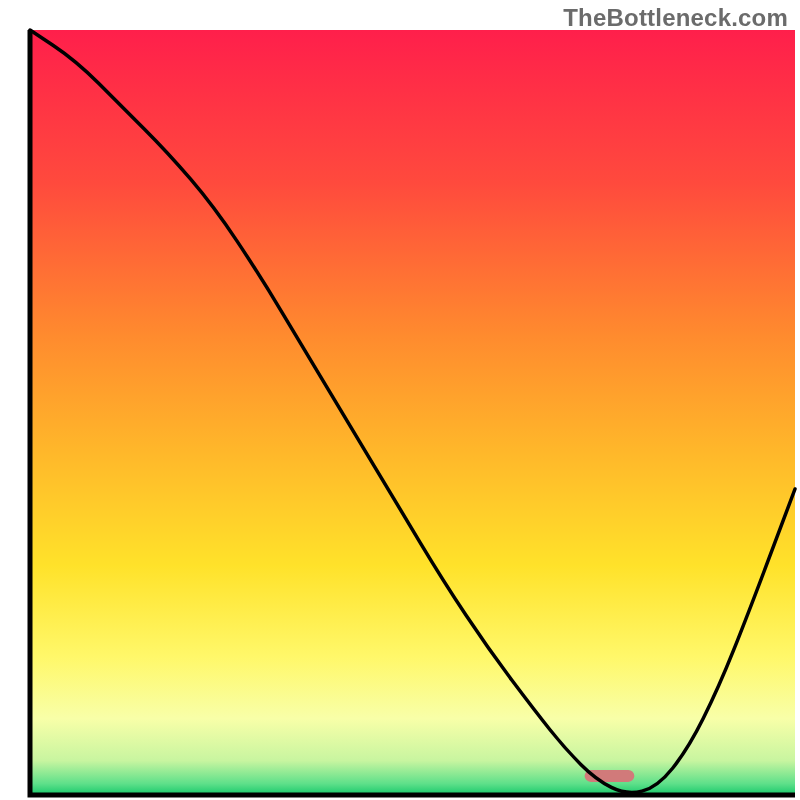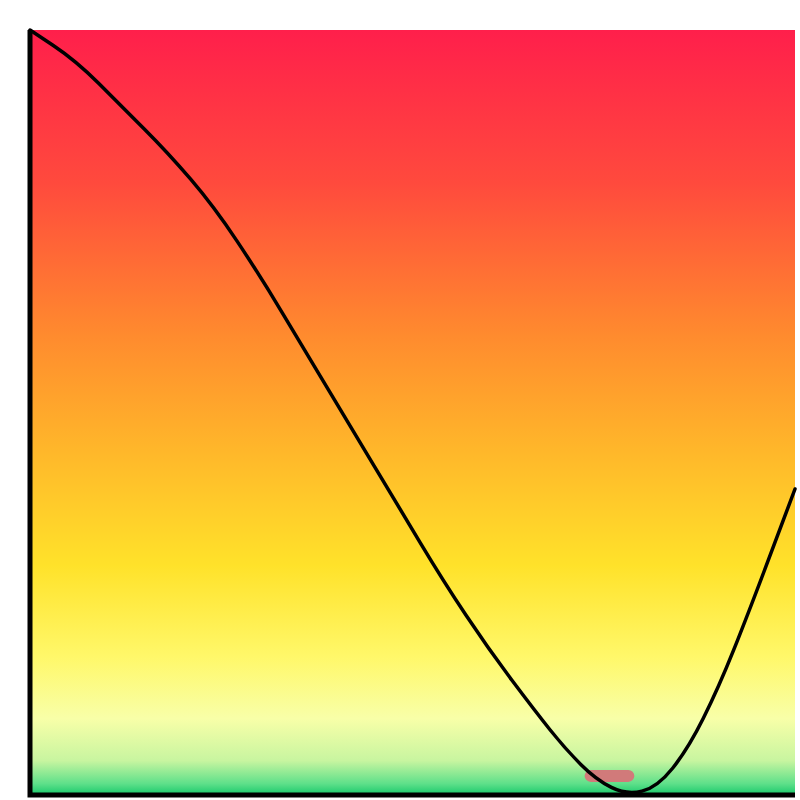--- a/index.html
+++ b/index.html
@@ -28,20 +28,21 @@
   svg.chart {
     position: absolute;
     top: 0;
     left: 0;
   }
 </style>
 </head>
 <body>
 
 <div class="wrap">
+  <div class="watermark">TheBottleneck.com</div>
 
   <svg class="chart" width="800" height="800" viewBox="0 0 800 800">
     <defs>
       <linearGradient id="bg-grad" x1="0" y1="0" x2="0" y2="1">
           <stop offset="0%" stop-color="#ff1f4b"></stop>
           <stop offset="20%" stop-color="#ff4a3d"></stop>
           <stop offset="40%" stop-color="#ff8b2e"></stop>
           <stop offset="55.00000000000001%" stop-color="#ffb72a"></stop>
           <stop offset="70%" stop-color="#ffe22a"></stop>
           <stop offset="82%" stop-color="#fff86a"></stop>

